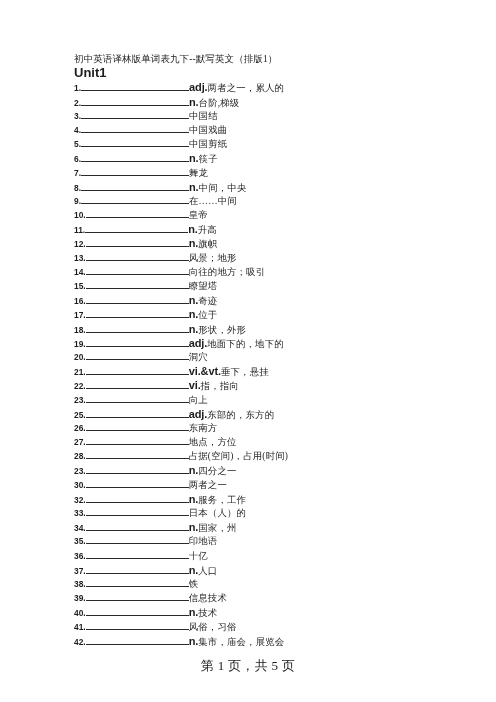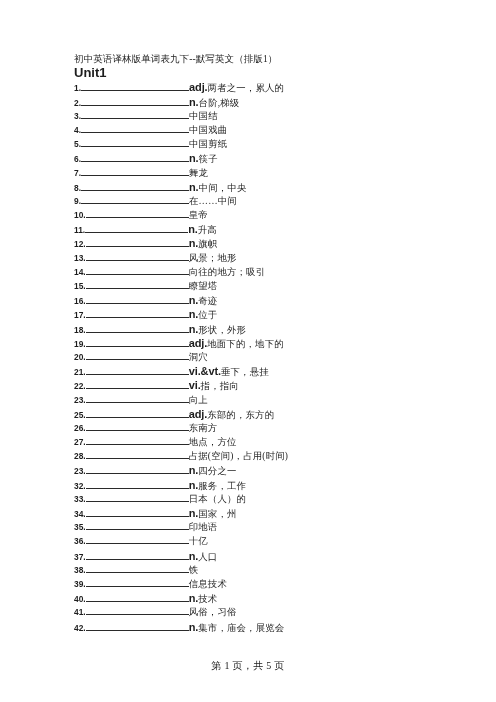--- a/index.html
+++ b/index.html
@@ -96,21 +96,21 @@
     letter-spacing: 0.2px;
     color: #1d1d1d;
   }
 
   .page-footer {
     position: absolute;
     left: 0;
     top: 660px;
     width: 496px;
     text-align: center;
-    font-size: 10px;
+    font-size: 13px;
     line-height: 12px;
     letter-spacing: 0.3px;
     color: #1d1d1d;
     font-family: "Liberation Serif", "DejaVu Serif", serif;
   }
 </style>
 </head>
 <body>
 
 <div class="page">
@@ -143,20 +143,21 @@
         <li class="word-row"><span class="row-num">19.</span><span class="blank-rule" style="width: 103px;"></span><span class="pos-tag">adj.</span><span class="meaning">地面下的，地下的</span></li>
         <li class="word-row"><span class="row-num">20.</span><span class="blank-rule" style="width: 103px;"></span><span class="meaning">洞穴</span></li>
         <li class="word-row"><span class="row-num">21.</span><span class="blank-rule" style="width: 103px;"></span><span class="pos-tag">vi.&amp;vt.</span><span class="meaning">垂下，悬挂</span></li>
         <li class="word-row"><span class="row-num">22.</span><span class="blank-rule" style="width: 103px;"></span><span class="pos-tag">vi.</span><span class="meaning">指，指向</span></li>
         <li class="word-row"><span class="row-num">23.</span><span class="blank-rule" style="width: 103px;"></span><span class="meaning">向上</span></li>
         <li class="word-row"><span class="row-num">25.</span><span class="blank-rule" style="width: 103px;"></span><span class="pos-tag">adj.</span><span class="meaning">东部的，东方的</span></li>
         <li class="word-row"><span class="row-num">26.</span><span class="blank-rule" style="width: 103px;"></span><span class="meaning">东南方</span></li>
         <li class="word-row"><span class="row-num">27.</span><span class="blank-rule" style="width: 103px;"></span><span class="meaning">地点，方位</span></li>
         <li class="word-row"><span class="row-num">28.</span><span class="blank-rule" style="width: 103px;"></span><span class="meaning">占据(空间)，占用(时间)</span></li>
         <li class="word-row"><span class="row-num">23.</span><span class="blank-rule" style="width: 103px;"></span><span class="pos-tag">n.</span><span class="meaning">四分之一</span></li>
+        <li class="word-row"><span class="row-num">30.</span><span class="blank-rule" style="width: 103px;"></span><span class="meaning">两者之一</span></li>
         <li class="word-row"><span class="row-num">32.</span><span class="blank-rule" style="width: 103px;"></span><span class="pos-tag">n.</span><span class="meaning">服务，工作</span></li>
         <li class="word-row"><span class="row-num">33.</span><span class="blank-rule" style="width: 103px;"></span><span class="meaning">日本（人）的</span></li>
         <li class="word-row"><span class="row-num">34.</span><span class="blank-rule" style="width: 103px;"></span><span class="pos-tag">n.</span><span class="meaning">国家，州</span></li>
         <li class="word-row"><span class="row-num">35.</span><span class="blank-rule" style="width: 103px;"></span><span class="meaning">印地语</span></li>
         <li class="word-row"><span class="row-num">36.</span><span class="blank-rule" style="width: 103px;"></span><span class="meaning">十亿</span></li>
         <li class="word-row"><span class="row-num">37.</span><span class="blank-rule" style="width: 103px;"></span><span class="pos-tag">n.</span><span class="meaning">人口</span></li>
         <li class="word-row"><span class="row-num">38.</span><span class="blank-rule" style="width: 103px;"></span><span class="meaning">铁</span></li>
         <li class="word-row"><span class="row-num">39.</span><span class="blank-rule" style="width: 103px;"></span><span class="meaning">信息技术</span></li>
         <li class="word-row"><span class="row-num">40.</span><span class="blank-rule" style="width: 103px;"></span><span class="pos-tag">n.</span><span class="meaning">技术</span></li>
         <li class="word-row"><span class="row-num">41.</span><span class="blank-rule" style="width: 103px;"></span><span class="meaning">风俗，习俗</span></li>

